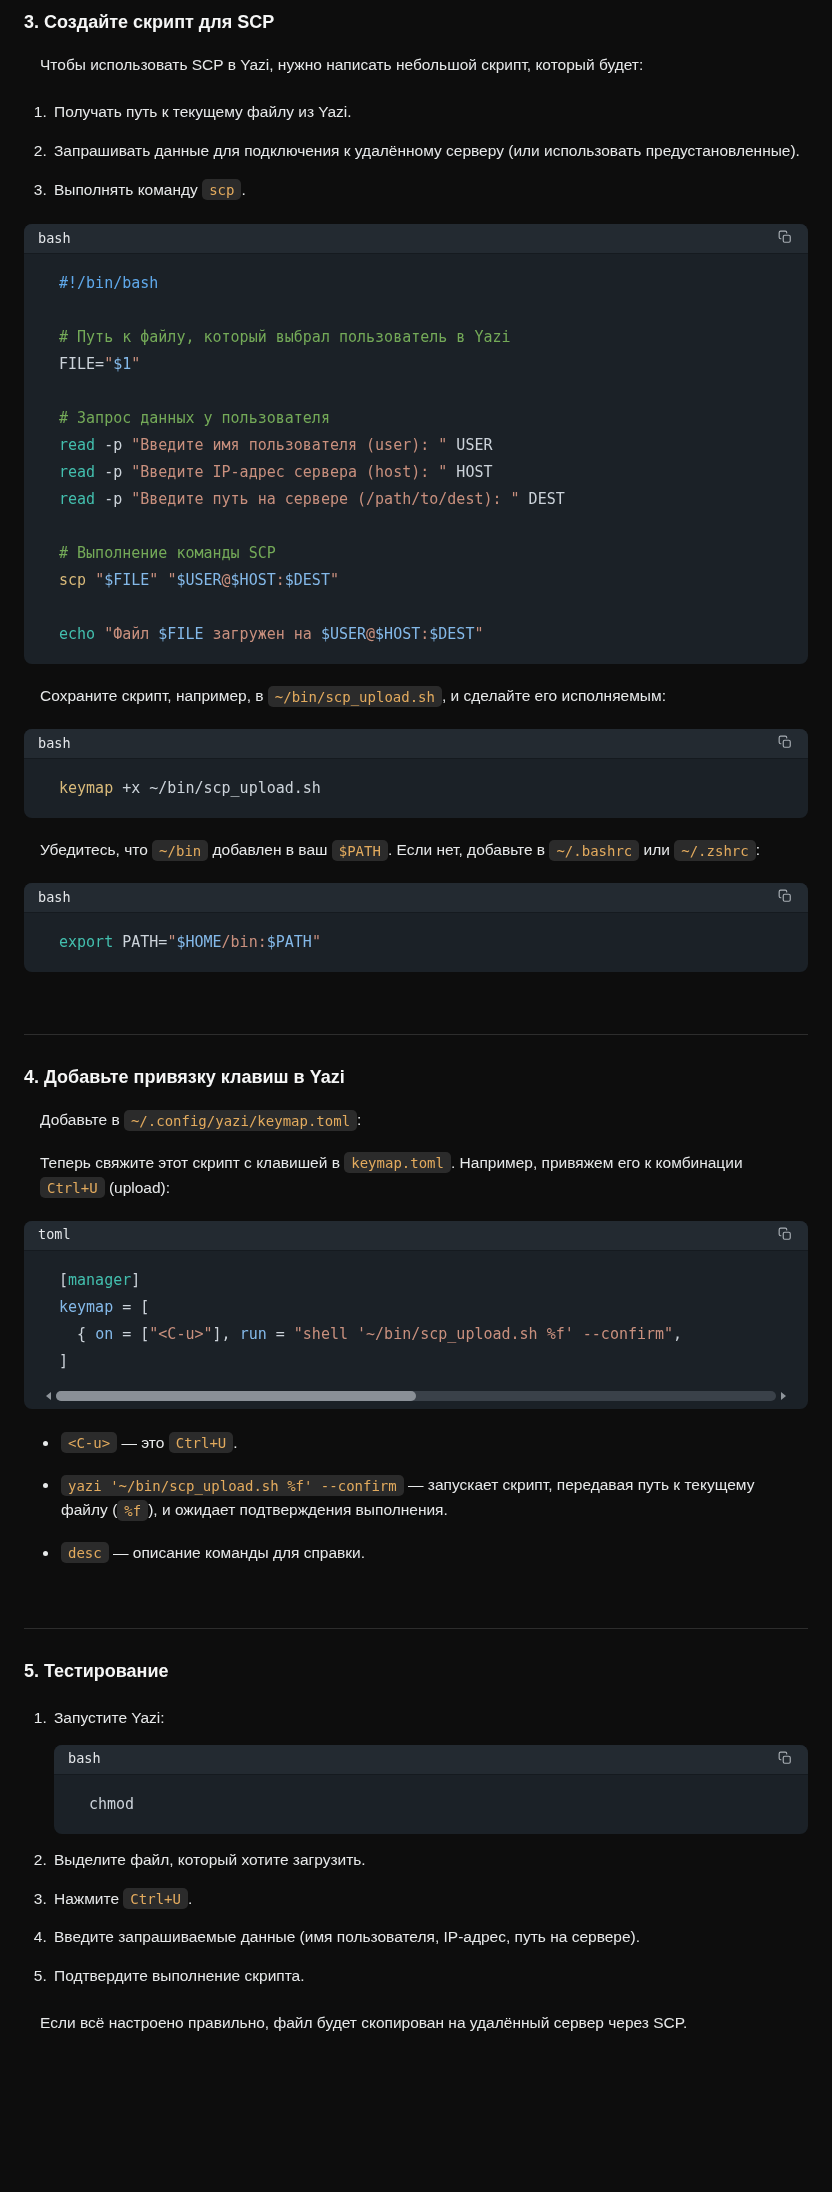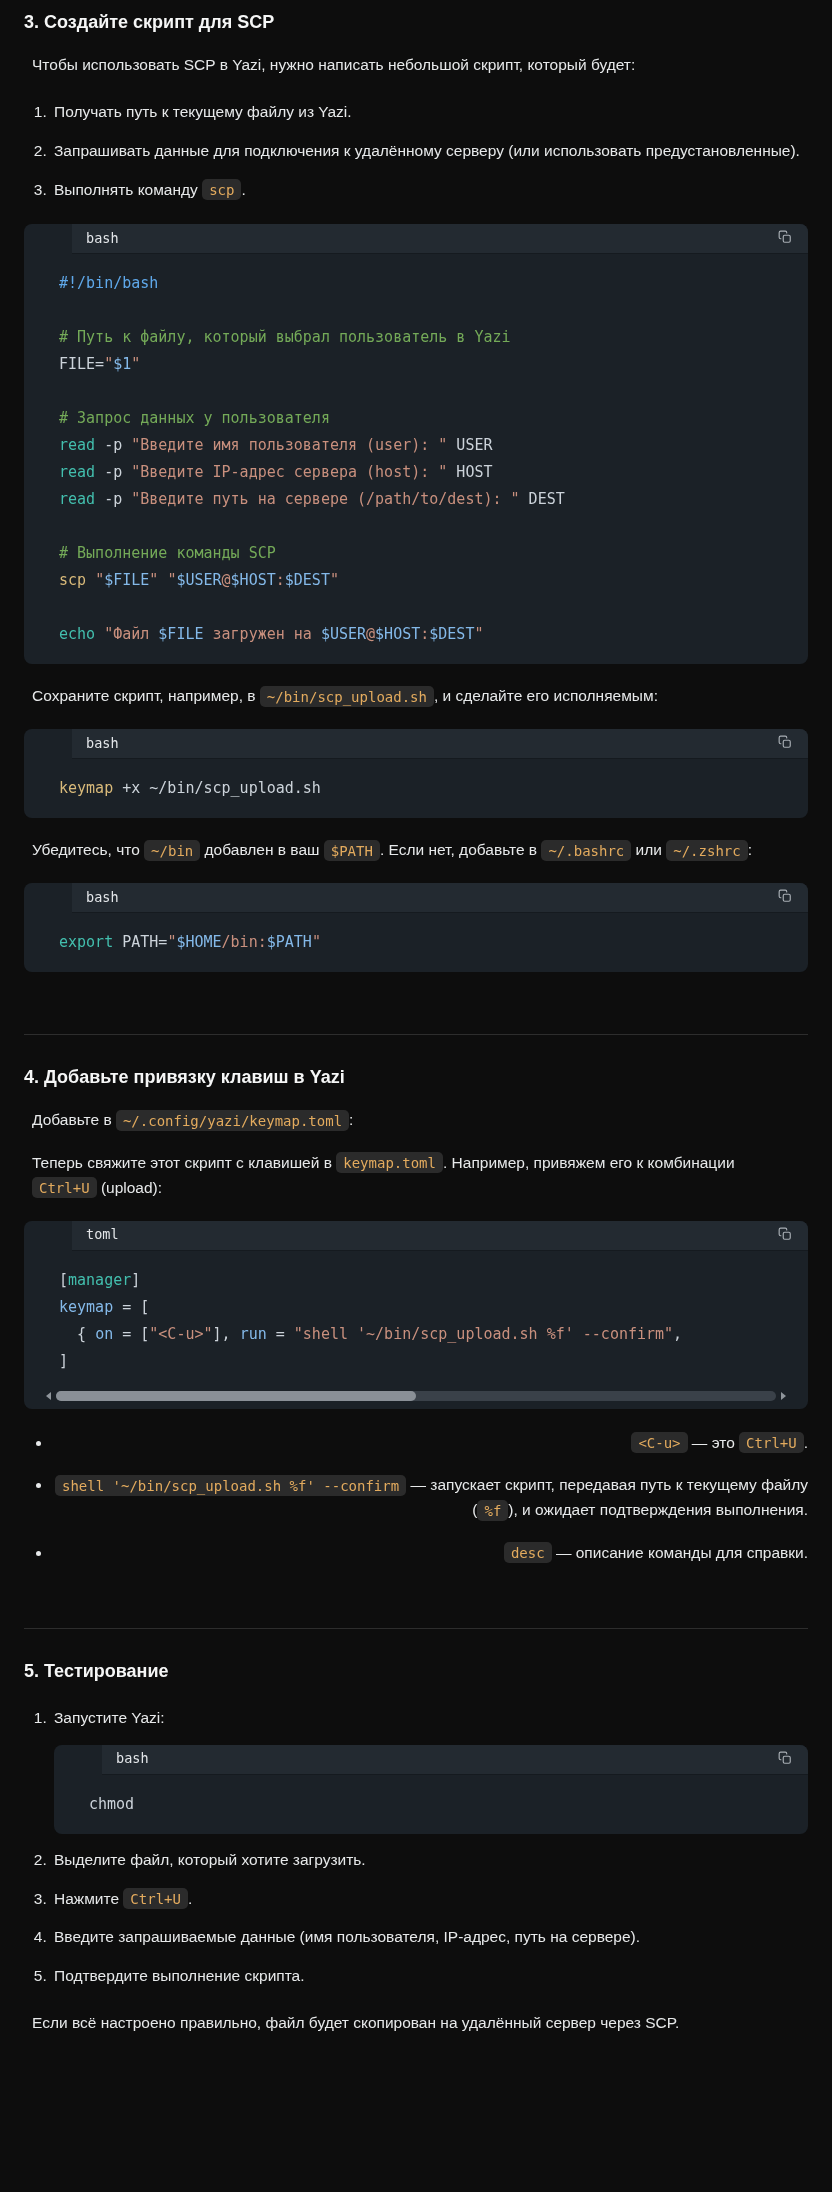--- a/index.html
+++ b/index.html
@@ -5,35 +5,35 @@
   html,body{margin:0;padding:0;}
   body{
     width:832px;min-height:2192px;box-sizing:border-box;
     background:#0d0d0d;color:#e7e9ea;
     font-family:"Liberation Sans",sans-serif;
     font-size:15.5px;line-height:1.6;
     padding:10px 24px 20px 24px;
   }
   .content{width:784px;}
   h3{font-size:18px;line-height:1.4;font-weight:700;color:#f5f6f6;margin:0 0 18px 0;}
-  p{margin:18px 8px;}
+  p{margin:18px 16px;}
   ol.num{margin:22px 0;padding-left:27px;list-style:decimal;}
   ol.num>li{margin:14px 0;padding-left:3px;}
   ul.dots{margin:22px 0;padding-left:28px;list-style:disc;}
-  ul.dots>li{margin:18px 0;padding-left:2px;text-align:right;}
+  ul.dots>li{margin:18px 7px;padding-left:2px;}
   code.ic{
     background:#2b2b2b;color:#e3ab5e;
     font-family:"DejaVu Sans Mono",monospace;font-size:14px;
     padding:2.5px 7px;border-radius:5px;white-space:pre;
   }
   .codeblock{background:#1b2127;border-radius:8px;margin:20px 0;overflow:hidden;}
   .cb-head{
     background:#232a31;height:30px;box-sizing:border-box;
     display:flex;align-items:center;justify-content:space-between;
-    padding:4px 14px;border-bottom:1px solid #151a1f;margin-left:48px;
+    padding:4px 14px;border-bottom:1px solid #151a1f;
   }
   .cb-lang{font-family:"DejaVu Sans Mono",monospace;font-size:13.5px;color:#e3e6e9;}
   .copy-btn{background:none;border:none;padding:2px;margin:0;cursor:pointer;display:flex;align-items:center;}
   .cb-body{
     padding:16px 18px;font-family:"DejaVu Sans Mono",monospace;
     font-size:15px;line-height:27px;color:#ccd3da;
     white-space:pre;overflow:hidden;
   }
   .cl{height:27px;white-space:pre;margin-left:17px;}
   .t-p{color:#ccd3da;}
@@ -141,21 +141,21 @@
       <div class="hs-arrow-left"></div>
       <div class="hs-track">
         <div class="hs-thumb"></div>
       </div>
       <div class="hs-arrow-right"></div>
     </div>
   </div>
 
   <ul class="dots">
       <li><code class="ic">&lt;C-u&gt;</code> — это <code class="ic">Ctrl+U</code>.</li>
-      <li><code class="ic">shell '~/bin/scp_upload.sh %f' --confirm</code> — запускает скрипт, передавая путь к текущему файлу (<code class="ic">%f</code>), и ожидает подтверждения выполнения.</li>
+      <li><code class="ic">yazi '~/bin/scp_upload.sh %f' --confirm</code> — запускает скрипт, передавая путь к текущему файлу (<code class="ic">%f</code>), и ожидает подтверждения выполнения.</li>
       <li><code class="ic">desc</code> — описание команды для справки.</li>
     </ul>
 
   <div class="hr"></div>
 
   <h3>5. Тестирование</h3>
 
   <ol class="num">
     <li>
       <span>Запустите Yazi:</span>

